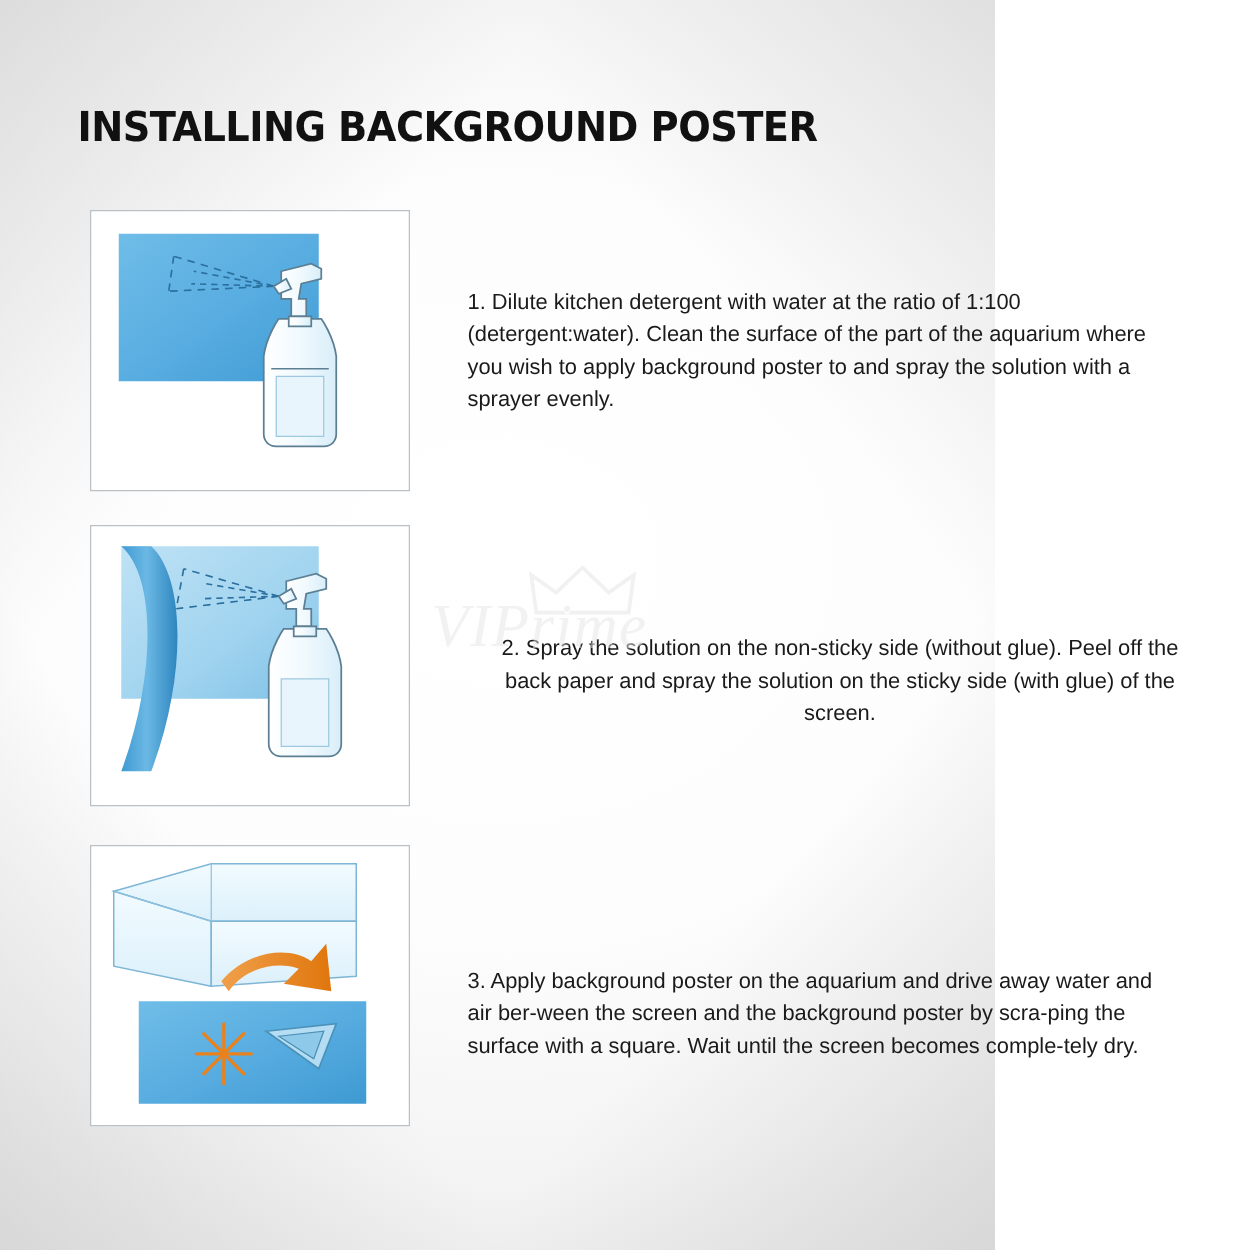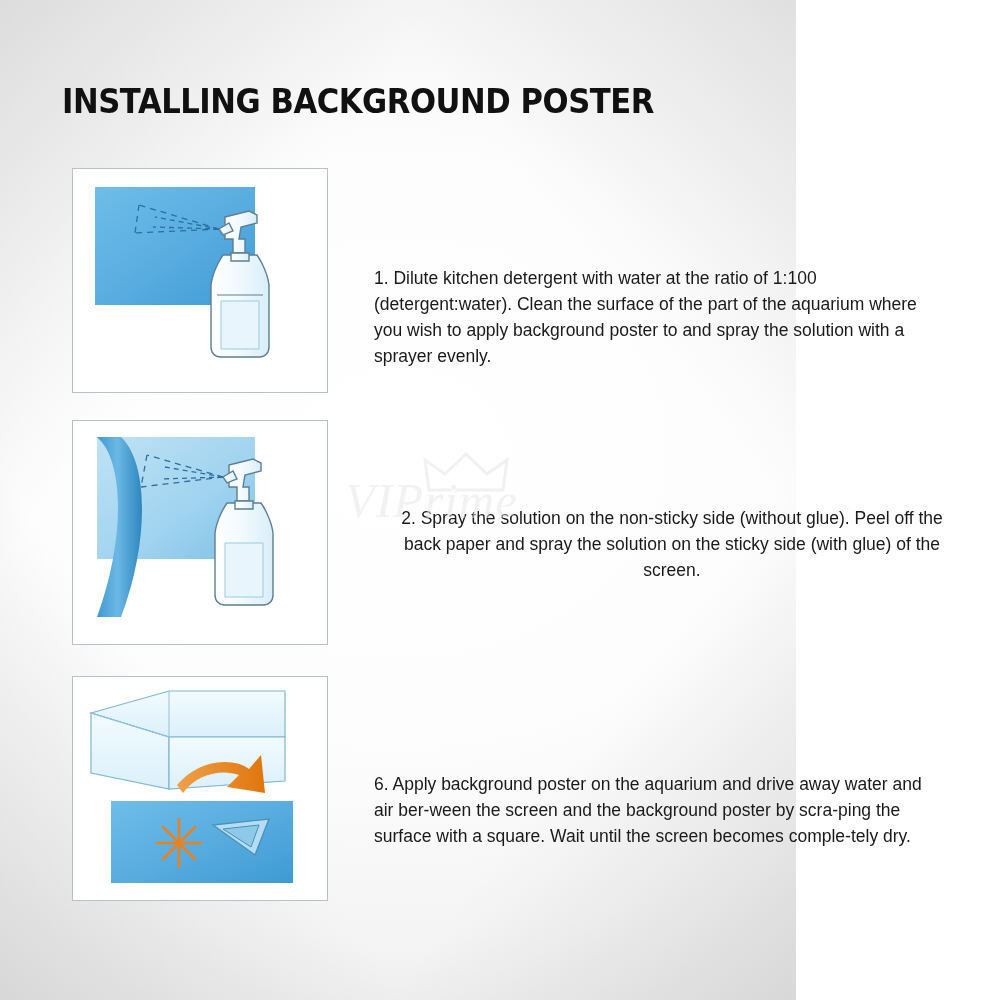--- a/index.html
+++ b/index.html
@@ -131,21 +131,21 @@
           <path d="M146 60 L156 54 L160 62 L150 66 Z"></path>
           <path d="M150 86 C150 86 140 100 138 116 L138 178 C138 184 142 188 148 188 L186 188 C192 188 196 184 196 178 L196 116 C194 100 184 86 184 86 Z"></path>
           <path d="M158 84 L176 84 L176 92 L158 92 Z"></path>
         </g>
         <g stroke="#5c7f93" stroke-width="1.1" fill="none">
           <path d="M144 126 L190 126"></path>
         </g>
         <path d="M148 132 L186 132 L186 180 L148 180 Z" fill="#e8f5fc" stroke="#9cc9e0" stroke-width="1"></path>
       </svg>
     </div>
-    <div class="step-text" style="left:302px; top:60px;margin-top:37px;">1. Dilute kitchen detergent with water at the ratio of 1:100 (detergent:water). Clean the surface of the part of the aquarium where you wish to apply background poster to and spray the solution with a sprayer evenly.</div>
+    <div class="step-text" style="left:302px; top:60px;">1. Dilute kitchen detergent with water at the ratio of 1:100 (detergent:water). Clean the surface of the part of the aquarium where you wish to apply background poster to and spray the solution with a sprayer evenly.</div>
   </div>
 
   <div class="step" style="top:420px;">
     <div class="panel" style="left:0; top:0;">
       <svg width="254" height="223" viewBox="0 0 254 223">
         <defs>
           <linearGradient id="g2tank" x1="0" y1="0" x2="1" y2="1">
             <stop offset="0%" stop-color="#bfe2f5"></stop>
             <stop offset="60%" stop-color="#9fd3ef"></stop>
             <stop offset="100%" stop-color="#7ec0e6"></stop>
@@ -231,21 +231,21 @@
           <path d="M106 166 L90 182"></path>
           <path d="M106 166 L122 182"></path>
         </g>
 
         <g>
           <path d="M140 148 L196 142 L182 178 Z" fill="#bfe3f6" stroke="#4a8fb5" stroke-width="1.4" opacity="0.9"></path>
           <path d="M150 152 L186 148 L178 170 Z" fill="#8ec9e9" stroke="#4a8fb5" stroke-width="1"></path>
         </g>
       </svg>
     </div>
-    <div class="step-text" style="left:302px; top:95px;">6. Apply background poster on the aquarium and drive away water and air ber-ween the screen and the background poster by scra-ping the surface with a square. Wait until the screen becomes comple-tely dry.</div>
+    <div class="step-text" style="left:302px; top:95px;">3. Apply background poster on the aquarium and drive away water and air ber-ween the screen and the background poster by scra-ping the surface with a square. Wait until the screen becomes comple-tely dry.</div>
   </div>
 
   <div class="watermark">
     <svg class="wm-crown" width="86" height="46" viewBox="0 0 86 46">
       <path d="M6 40 L2 10 L22 24 L43 4 L64 24 L84 10 L80 40 Z" fill="none" stroke="#e4e4e4" stroke-width="3"></path>
     </svg>
     <div class="wm-text">VIPrime</div>
   </div>
 
 </div>

